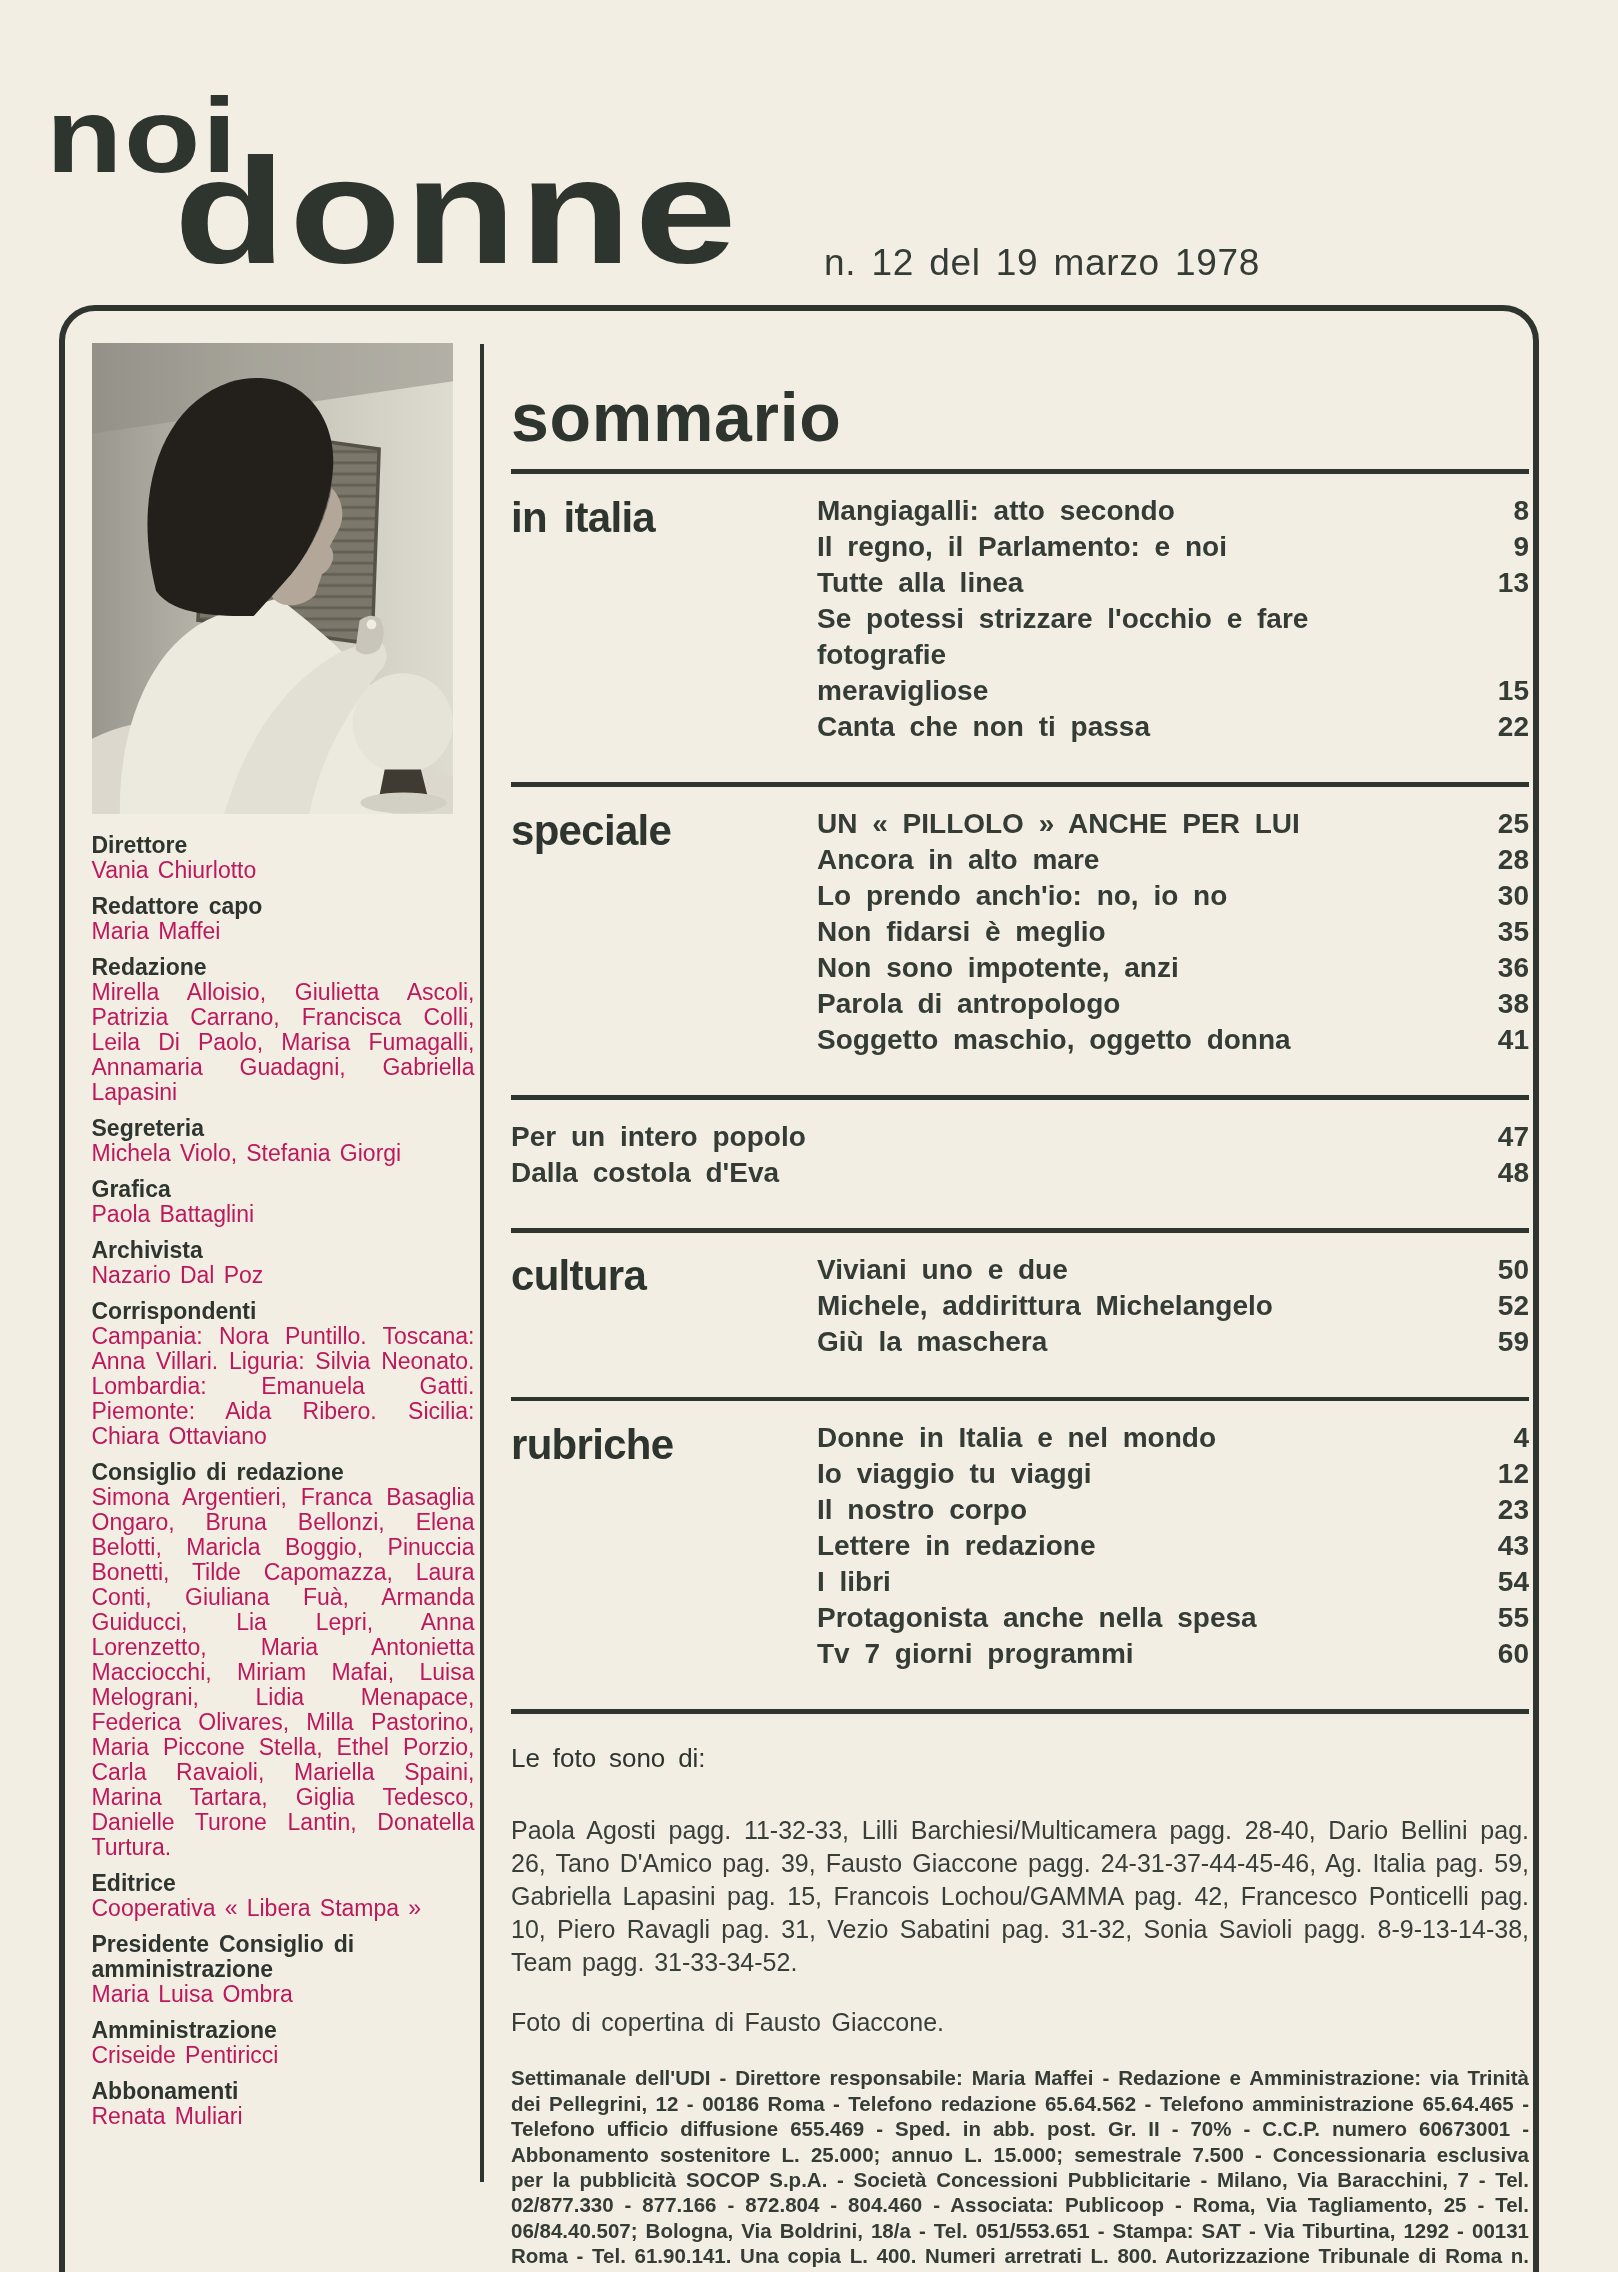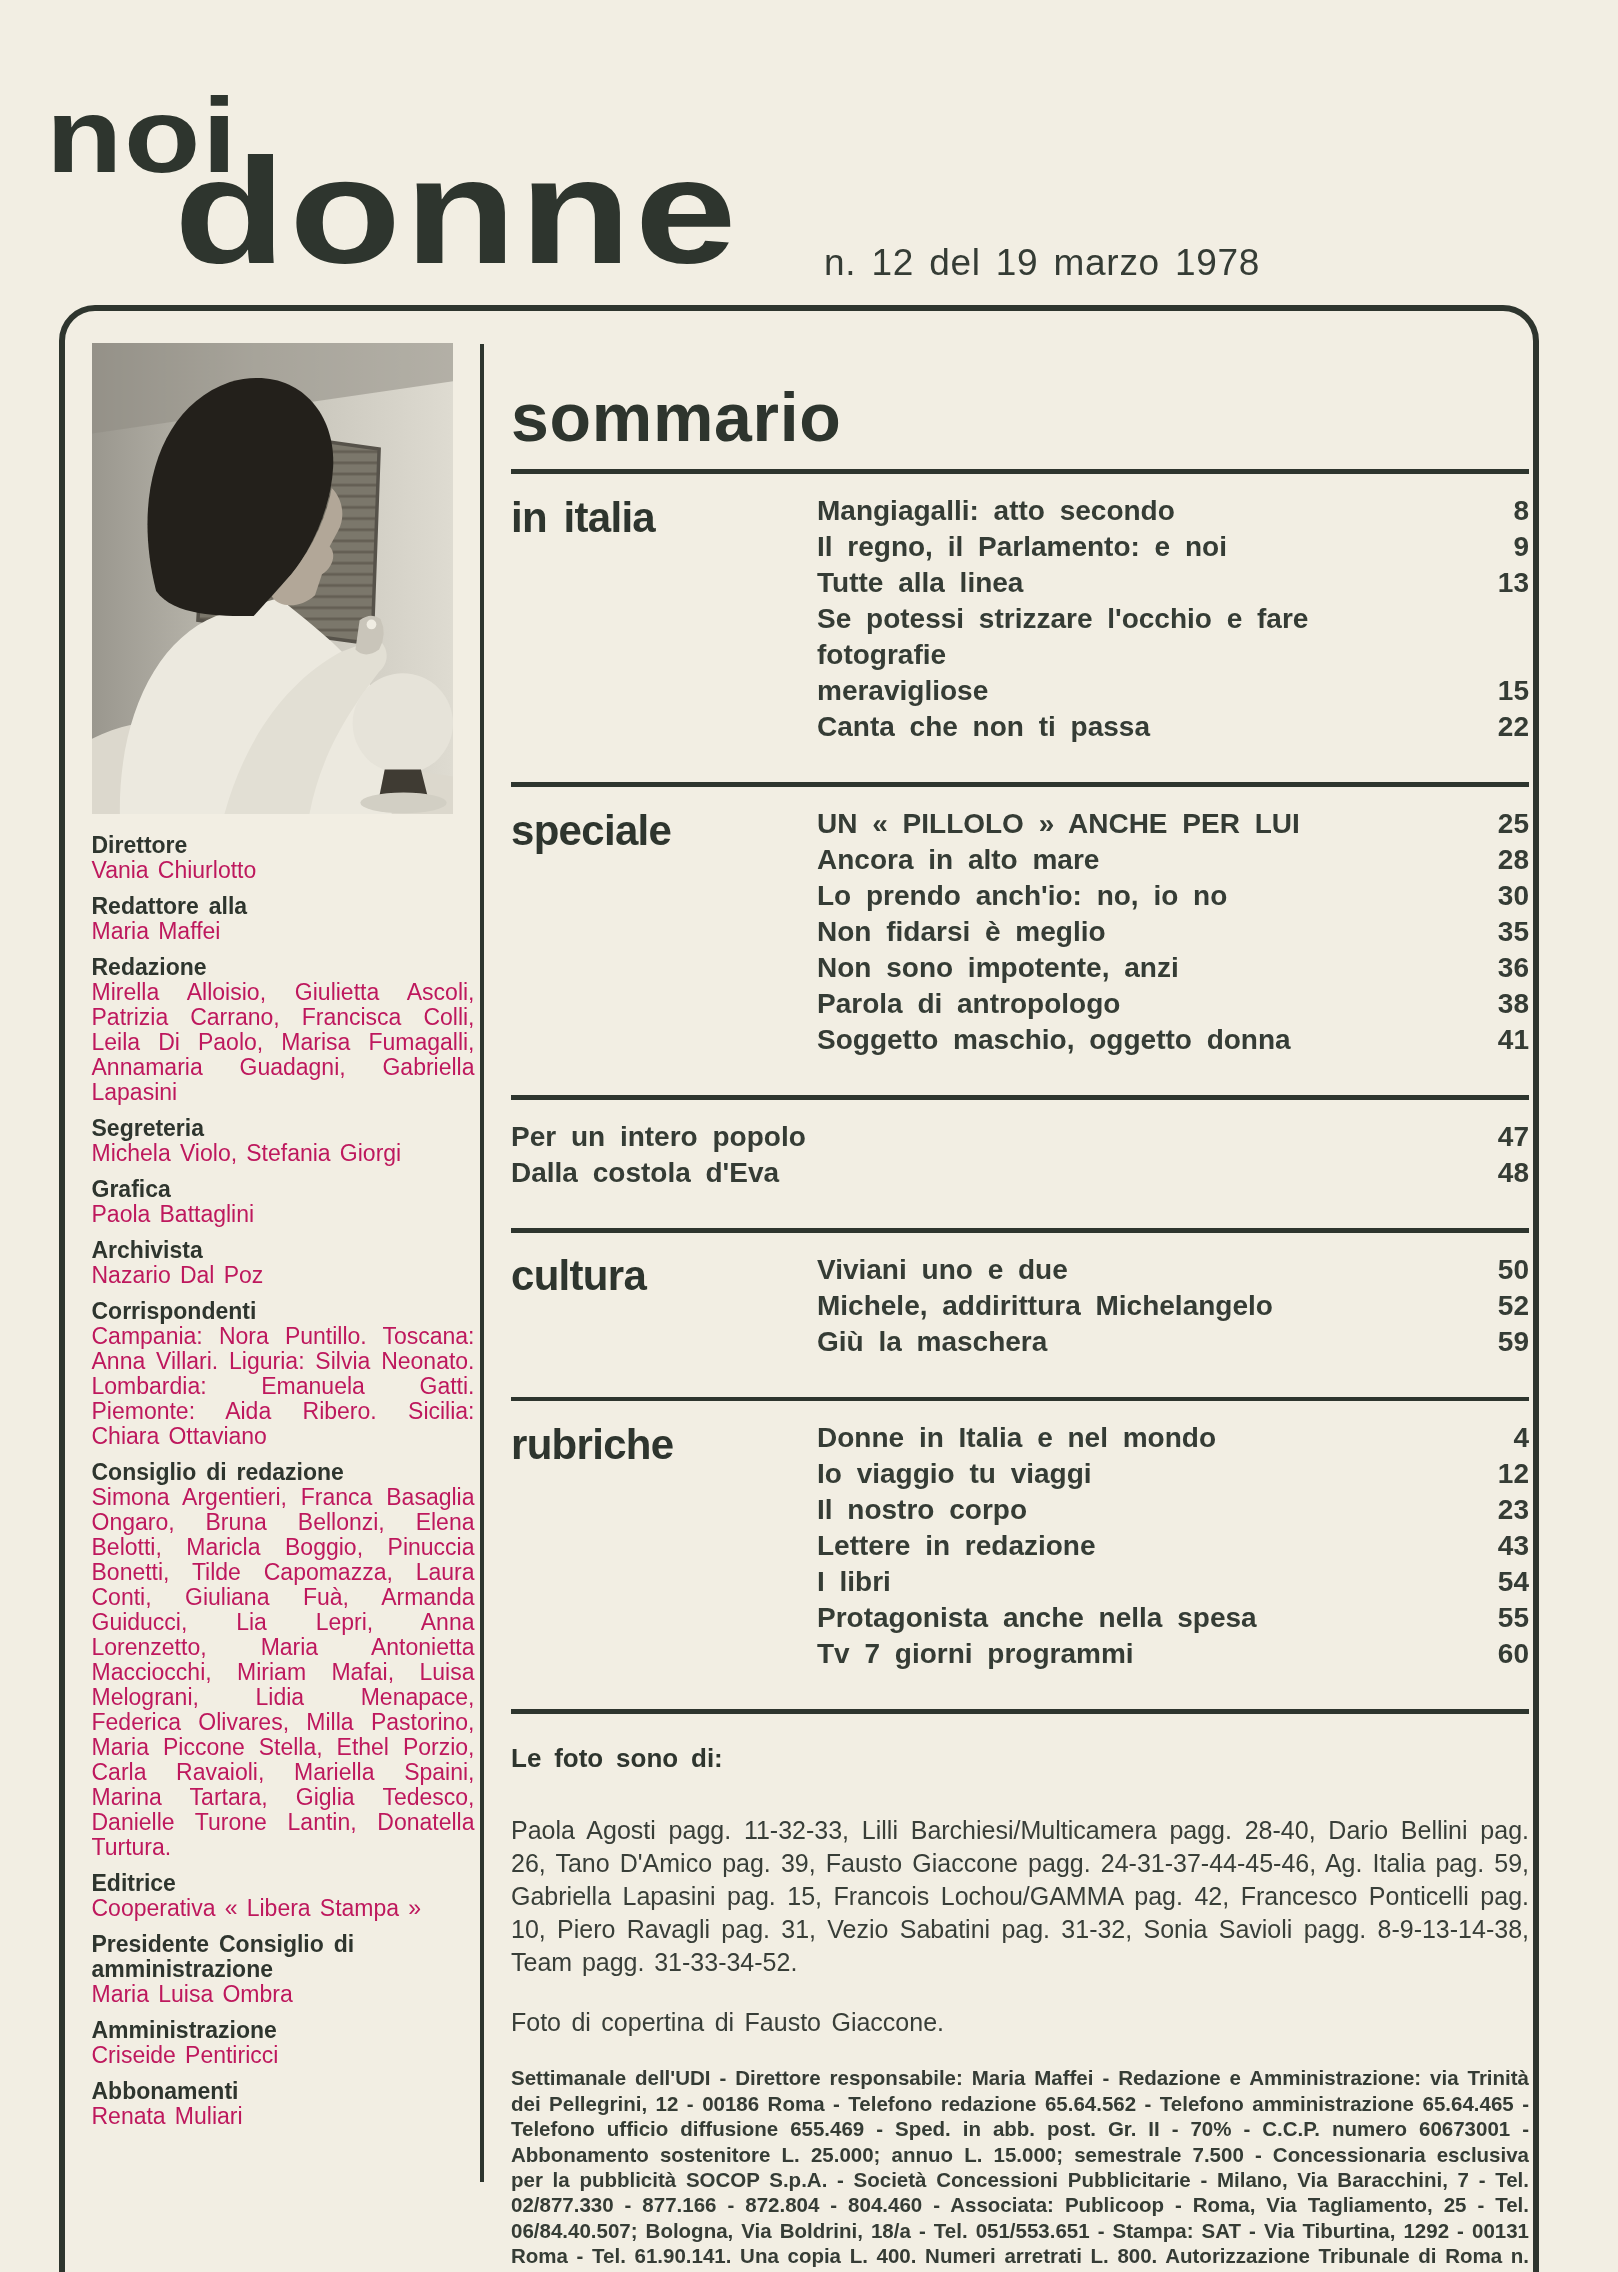--- a/index.html
+++ b/index.html
@@ -77,21 +77,21 @@
   .section-items{flex:1;min-width:0;}
   .toc-item{
     display:flex;align-items:flex-end;
     font-size:28px;font-weight:bold;line-height:36px;
     color:var(--ink-soft);word-spacing:7px;
   }
   .item-title{flex:1;padding-right:19.5px;white-space:pre-line;}
   .item-page{flex:0 0 63px;text-align:right;word-spacing:normal;}
   
   .photos-label{
-    margin-top:29px;font-size:26px;font-weight:bold;
+    margin-top:29px;font-size:26px;font-weight:normal;
     color:var(--ink);word-spacing:5.6px;
   }
   .photos-text{
     margin-top:40px;font-size:25px;line-height:33px;
     text-align:justify;word-spacing:2.8px;color:#383e38;
   }
   .cover-text{margin-top:29px;font-size:25px;word-spacing:3.5px;color:#383e38;}
   .imprint{
     margin-top:28px;font-size:20.5px;font-weight:bold;
     line-height:25.4px;text-align:justify;word-spacing:2.1px;
@@ -137,21 +137,21 @@
       <ellipse cx="447" cy="660" rx="62" ry="15" fill="#d2cfc4"></ellipse>
     </svg>
   </div>
 
   <div class="staff">
       <div class="staff-group">
         <div class="staff-label">Direttore</div>
         <div class="staff-value">Vania Chiurlotto</div>
       </div>
       <div class="staff-group">
-        <div class="staff-label">Redattore alla</div>
+        <div class="staff-label">Redattore capo</div>
         <div class="staff-value">Maria Maffei</div>
       </div>
       <div class="staff-group">
         <div class="staff-label">Redazione</div>
         <div class="staff-value">Mirella Alloisio, Giulietta Ascoli, Patrizia Carrano, Francisca Colli, Leila Di Paolo, Marisa Fumagalli, Annamaria Guadagni, Gabriella Lapasini</div>
       </div>
       <div class="staff-group">
         <div class="staff-label">Segreteria</div>
         <div class="staff-value">Michela Violo, Stefania Giorgi</div>
       </div>

